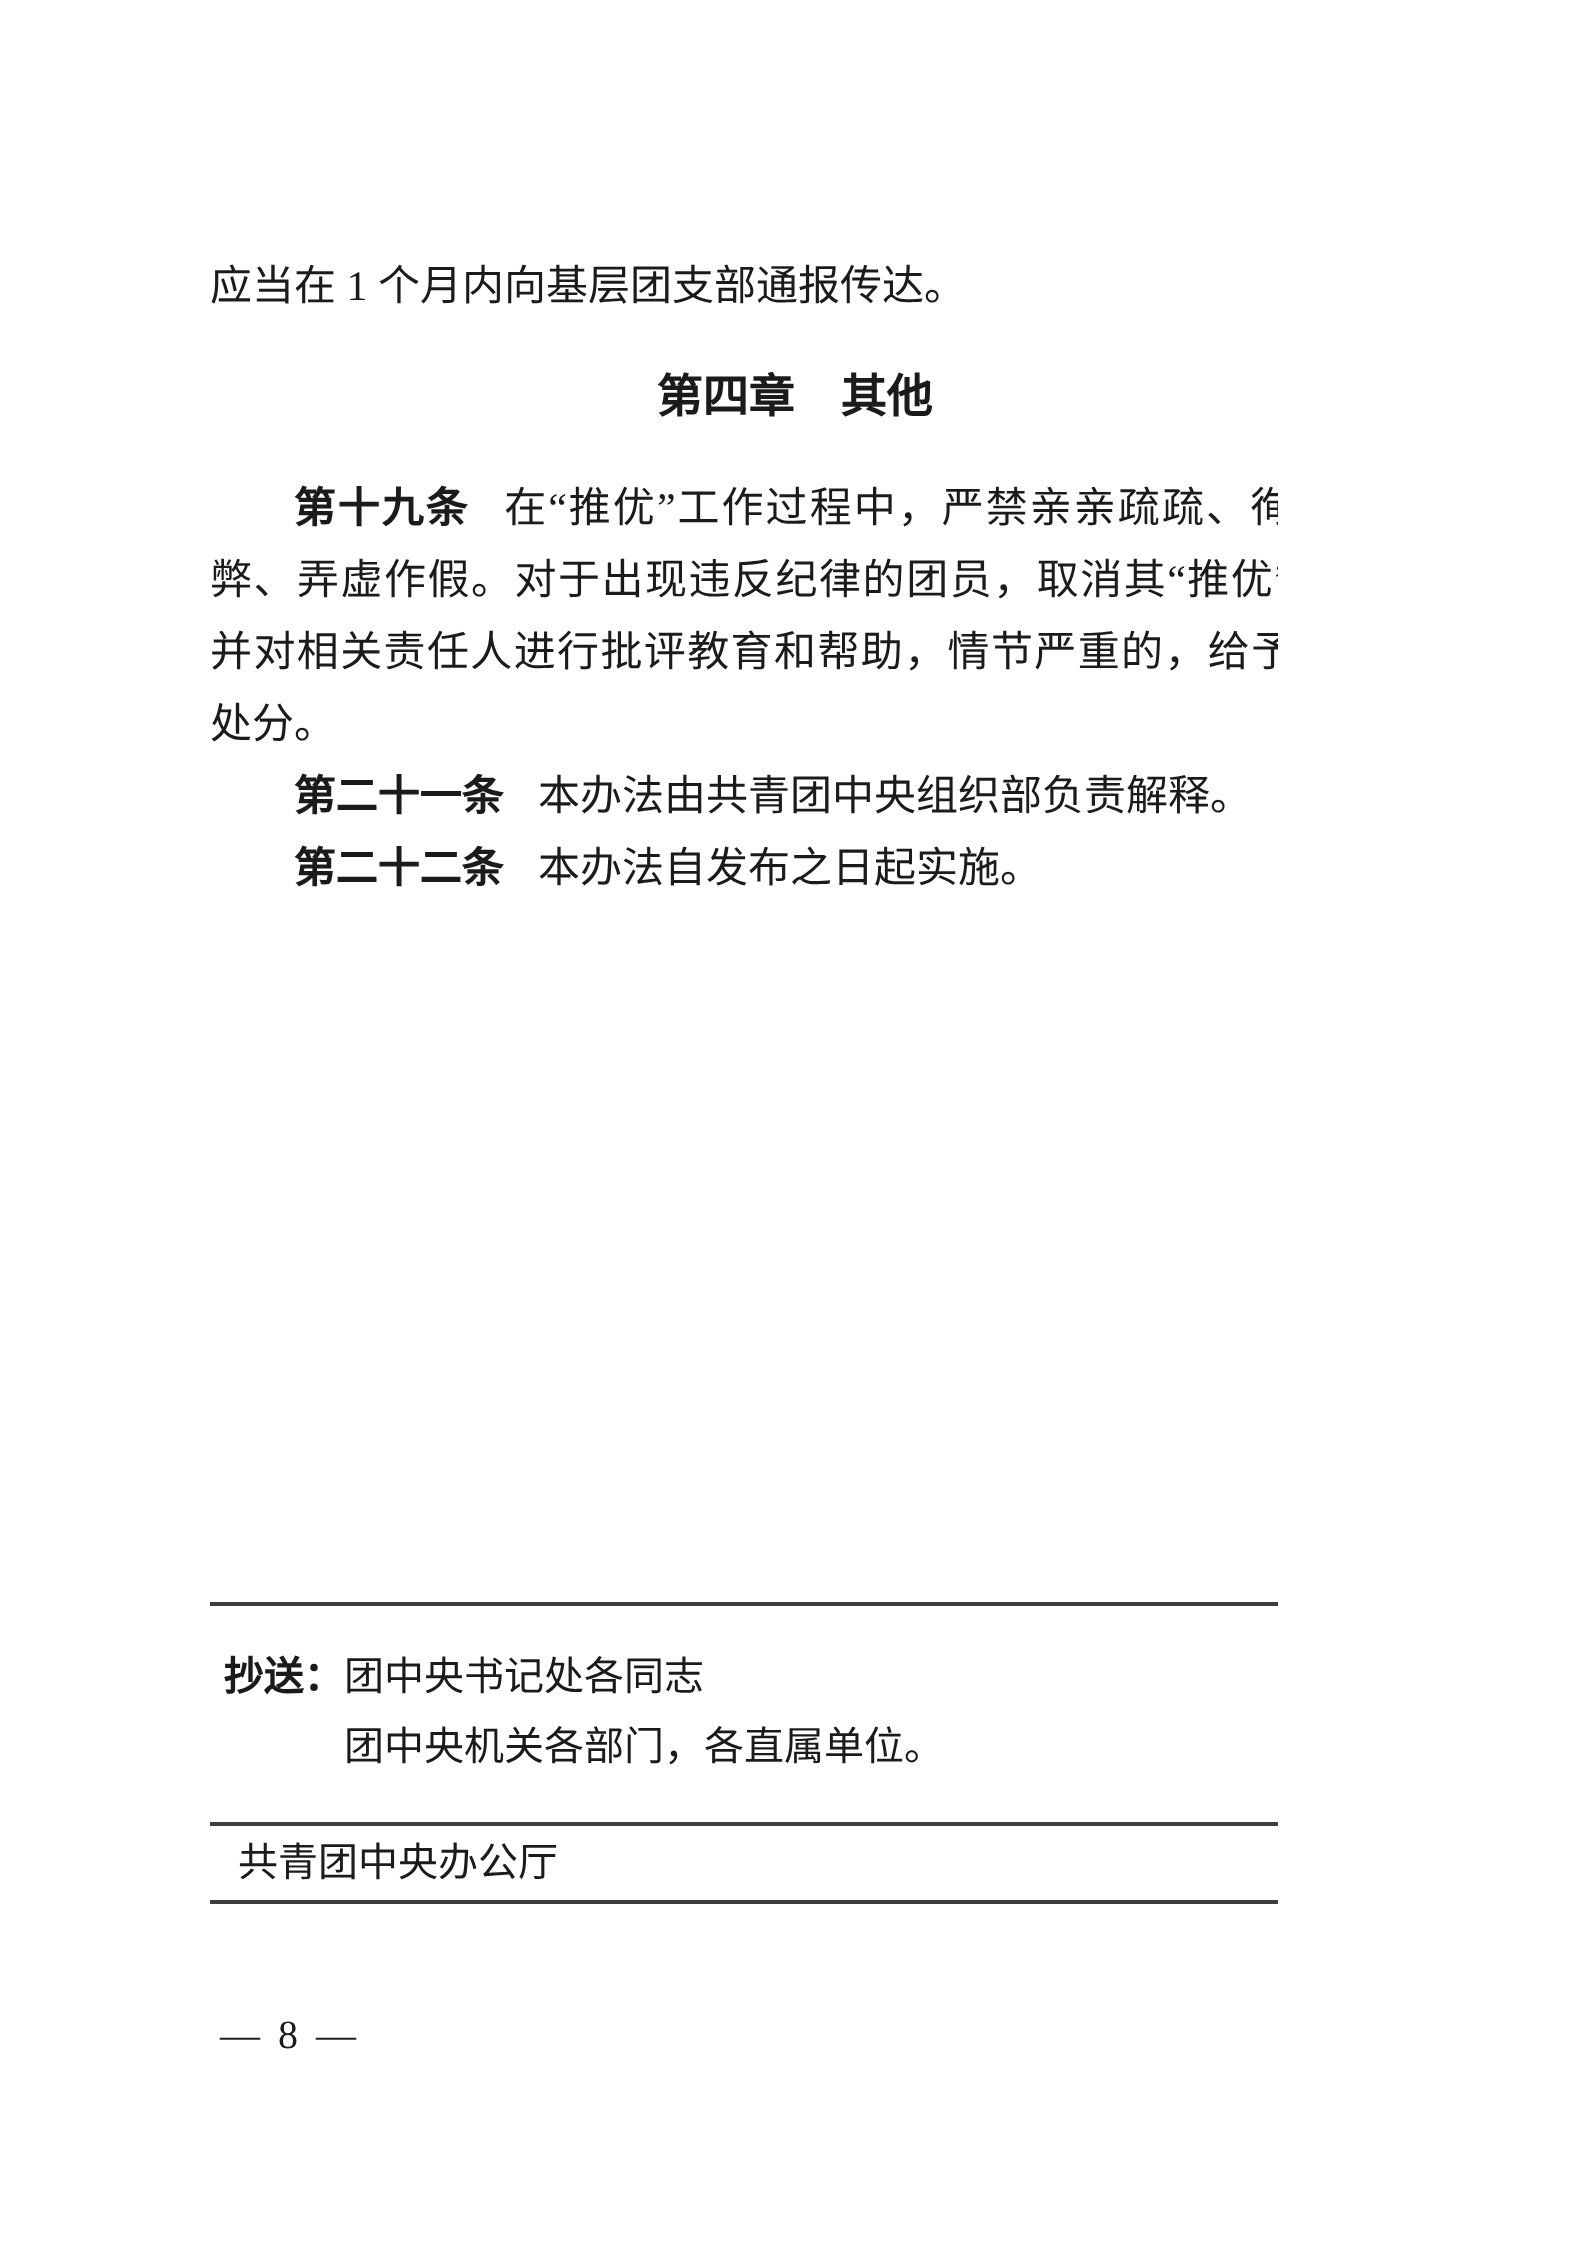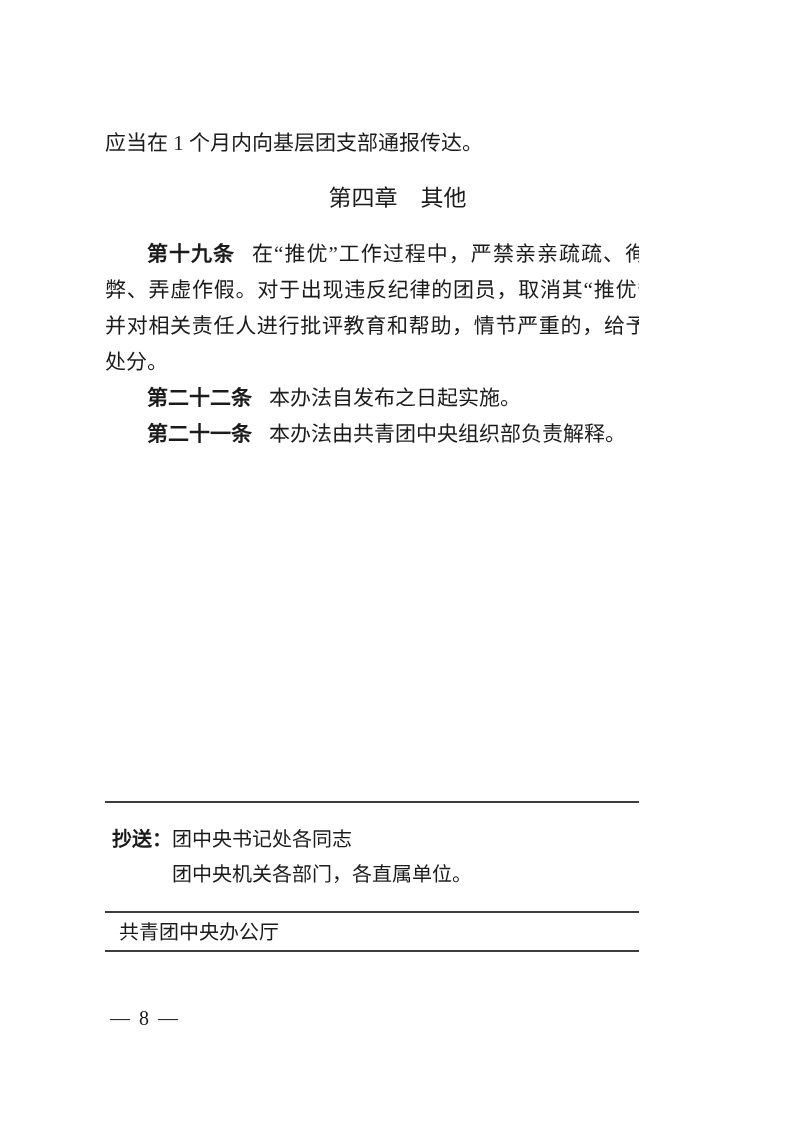--- a/index.html
+++ b/index.html
@@ -18,21 +18,21 @@
     top: 125px;
     width: 585px;
     font-size: 21px;
     line-height: 36px;
     text-align: justify;
   }
   .cont-para { margin: 0; }
   .chapter {
     margin: 20px 0 19px 0;
     text-align: center;
-    font-weight: normal;
+    font-weight: bold;
     font-size: 23px;
     line-height: 36px;
   }
   .para { margin: 0; text-indent: 42px; }
   .art-num { font-weight: bold; margin-right: 17px; }
   .rule {
     position: absolute;
     left: 105px;
     width: 585px;
     height: 2px;
@@ -79,23 +79,23 @@
 
   <div class="content">
     <p class="cont-para">应当在 1 个月内向基层团支部通报传达。</p>
 
     <h2 class="chapter">第四章　其他</h2>
 
 
     <p class="para"><span class="art-num">第十九条</span><span>在“推优”工作过程中，严禁亲亲疏疏、徇私舞弊、弄虚作假。对于出现违反纪律的团员，取消其“推优”资格并对相关责任人进行批评教育和帮助，情节严重的，给予纪律处分。</span></p>
 
 
+    <p class="para"><span class="art-num">第二十一条</span><span>本办法由共青团中央组织部负责解释。</span></p>
+
     <p class="para"><span class="art-num">第二十二条</span><span>本办法自发布之日起实施。</span></p>
-
-    <p class="para"><span class="art-num">第二十一条</span><span>本办法由共青团中央组织部负责解释。</span></p>
   </div>
 
   <div class="rule rule-top"></div>
 
   <div class="copy">
     <span class="copy-label">抄送：</span>
     <div class="copy-lines">
       <div>团中央书记处各同志</div>
       <div>团中央机关各部门，各直属单位。</div>
     </div>

